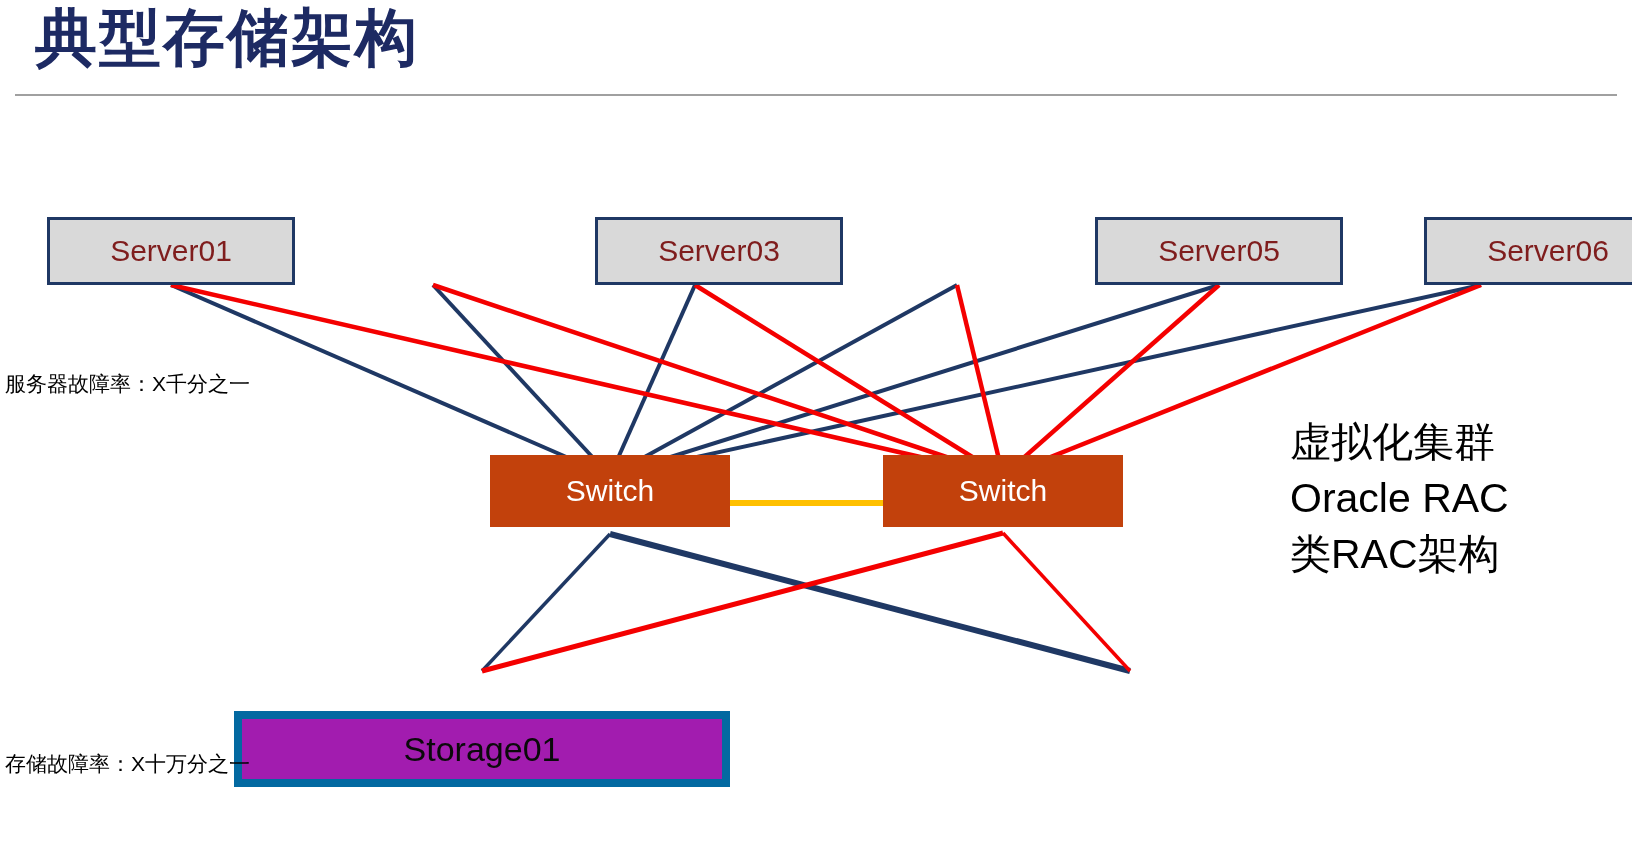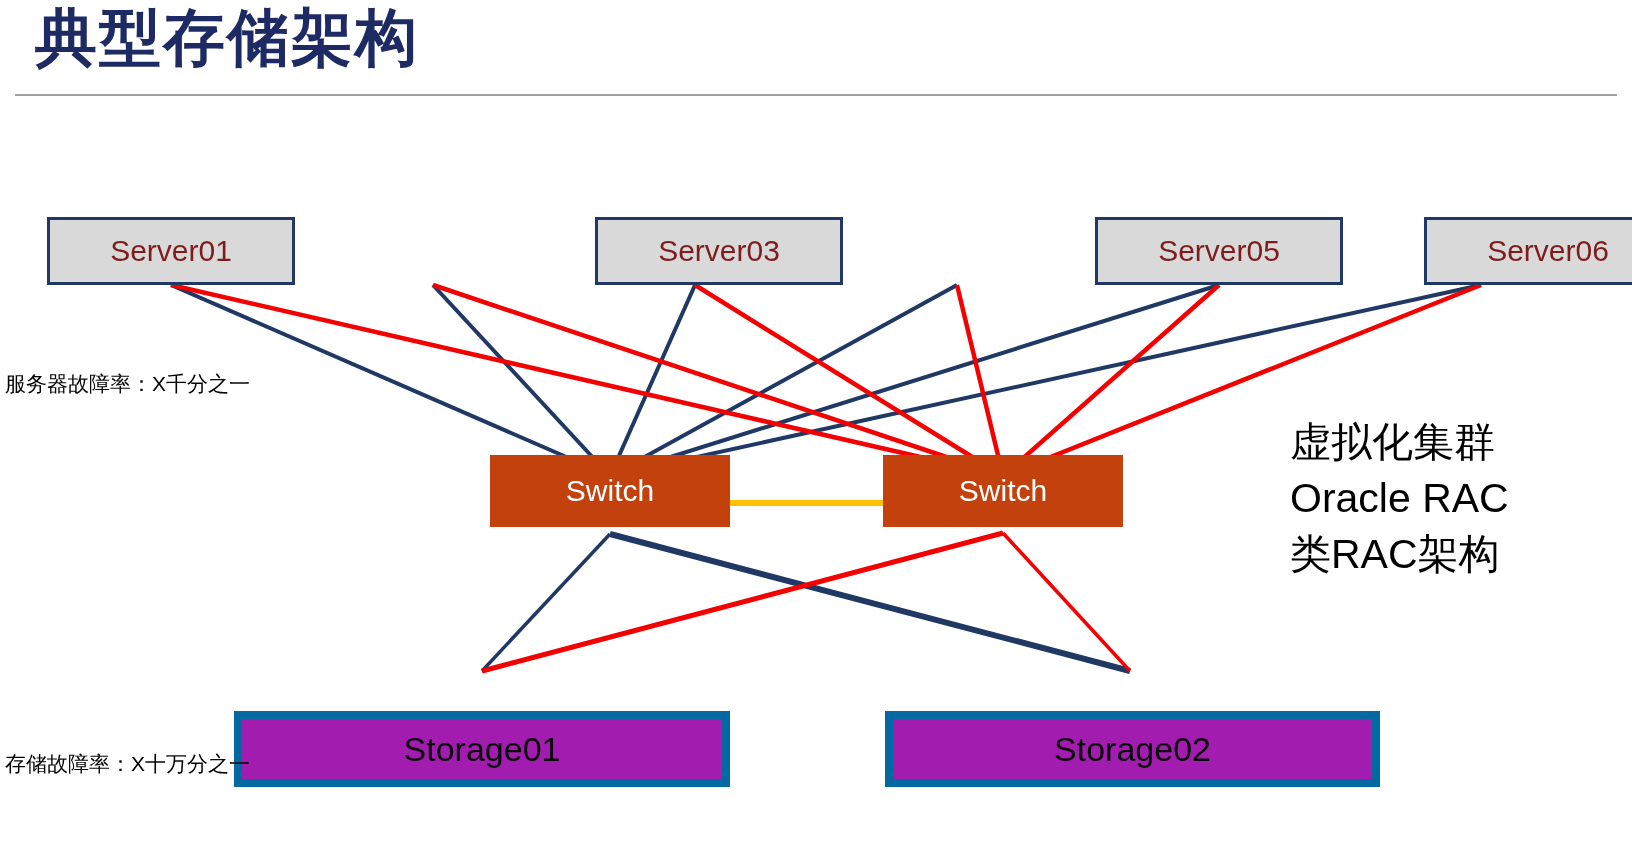--- a/index.html
+++ b/index.html
@@ -61,17 +61,16 @@
   <div class="box switch" style="left:490px">Switch</div>
   <div class="box switch" style="left:883px">Switch</div>
 
   <div class="annotation">
     <div>虚拟化集群</div>
     <div>Oracle RAC</div>
     <div>类RAC架构</div>
   </div>
 
   <div class="box storage" style="left:234px;width:496px">Storage01</div>
-  <div class="box storage" style="left:885px;width:495px">Storage02</div>
 
   <div class="note" style="left:5px;top:750px">存储故障率：X十万分之一</div>
 
 </div>
 
 </body></html>

